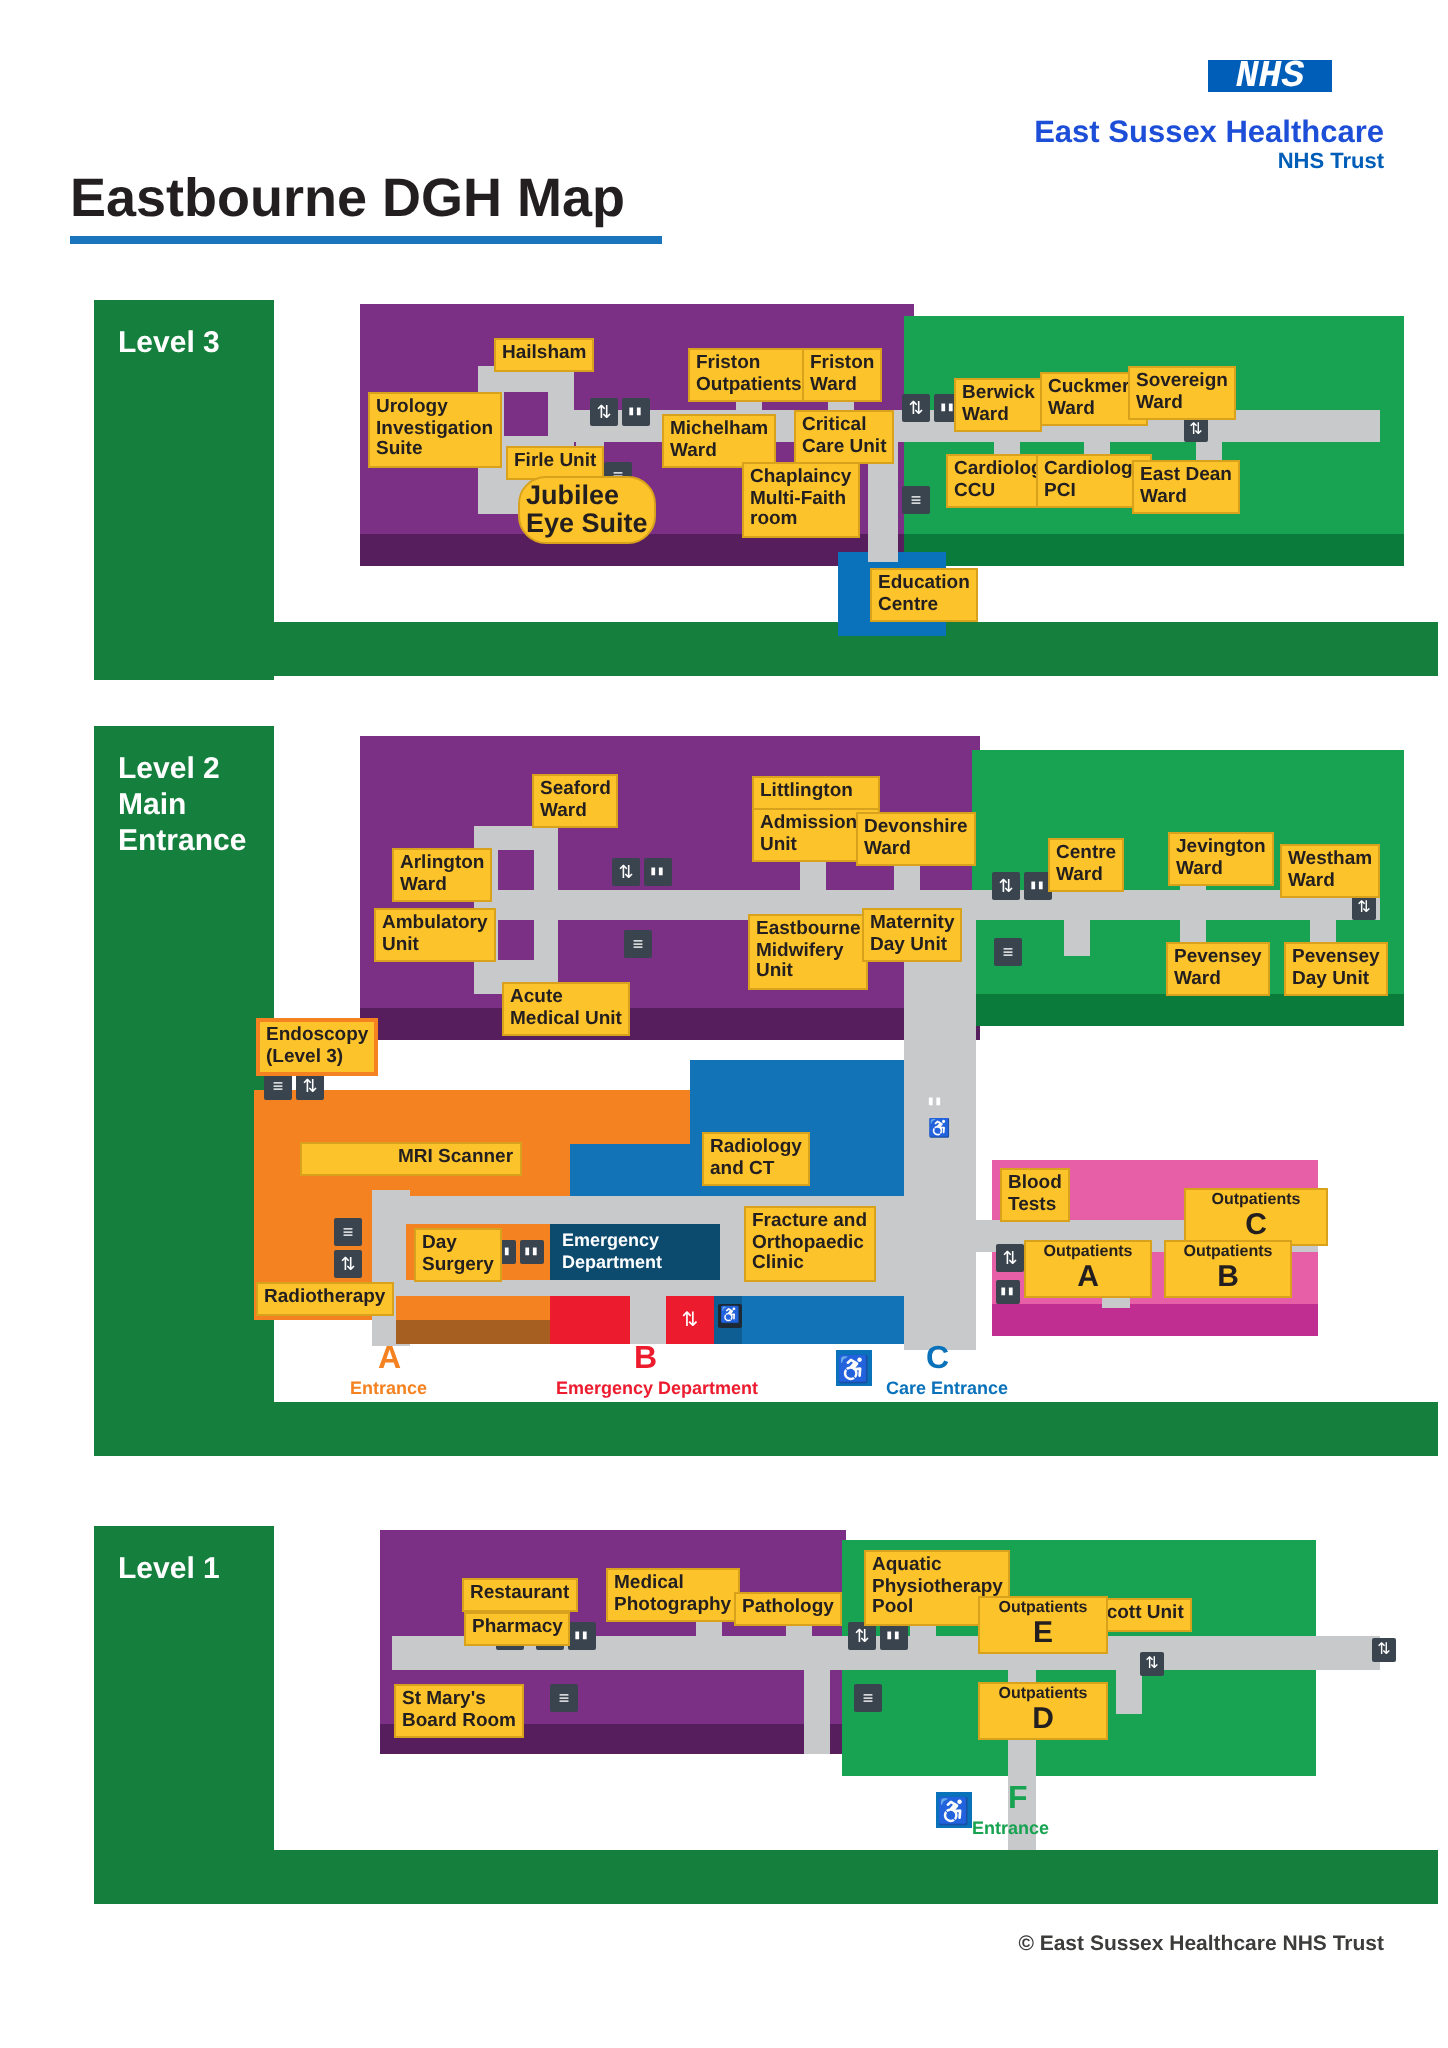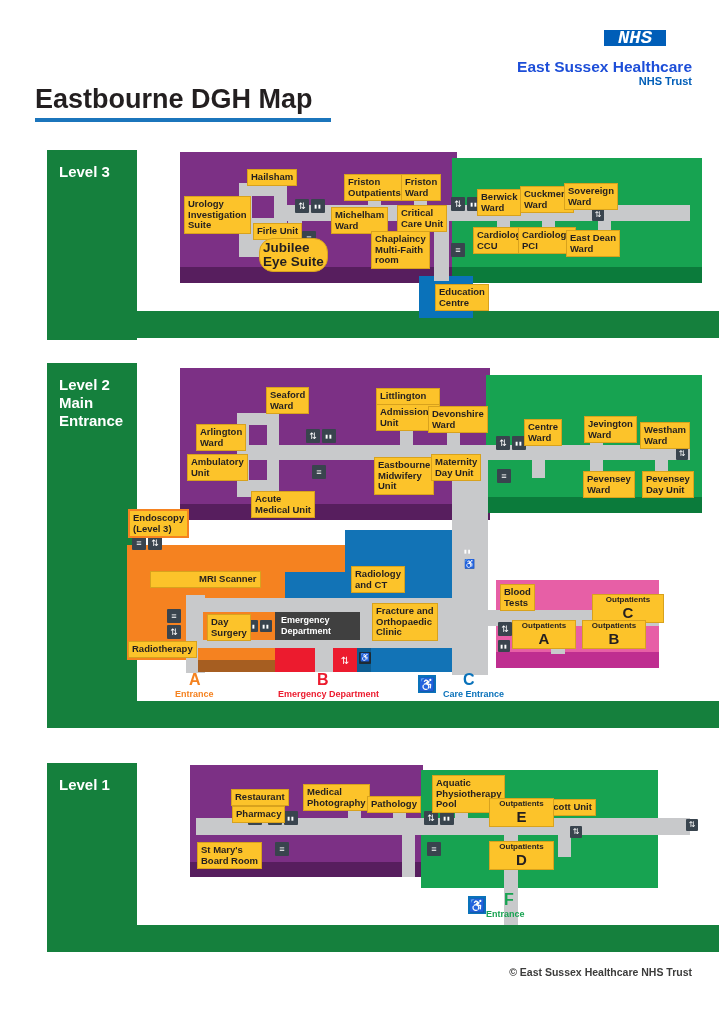--- a/index.html
+++ b/index.html
@@ -18,21 +18,21 @@
   .lvl > span{position:absolute;left:12px;top:13px;color:#fff;font-weight:bold;font-size:15px;line-height:1.2;white-space:pre-line;}
   
   .cor{position:absolute;background:#C8C9CB;}
   .rl{position:absolute;background:#FCC32A;border:1px solid #D8A21D;color:#231F20;
       font-weight:bold;font-size:9.5px;line-height:1.12;padding:2px 3px;white-space:pre-line;}
   .rl.big{font-size:13.5px;line-height:1.05;}
   .op{position:absolute;background:#FCC32A;border:1px solid #D8A21D;color:#231F20;text-align:center;
       font-weight:bold;padding:1px 4px;}
   .op .t{display:block;font-size:8px;line-height:1.1;}
   .op .l{display:block;font-size:15px;line-height:1.05;}
-  .emg{position:absolute;background:#404040;color:#fff;font-weight:bold;font-size:9px;line-height:1.2;
+  .emg{position:absolute;background:#0c4a6e;color:#fff;font-weight:bold;font-size:9px;line-height:1.2;
       padding:3px 6px;white-space:pre-line;}
   .i{position:absolute;width:14px;height:14px;background:#39444E;color:#fff;display:flex;align-items:center;
      justify-content:center;font-size:9px;line-height:1;border-radius:1px;}
   .i.sm{width:12px;height:12px;font-size:8px;}
   .i.ppl{font-size:5px;letter-spacing:1px;}
   .glyph{position:absolute;color:#fff;font-size:9px;line-height:1;}
   .glyph.ppl{font-size:5px;letter-spacing:1px;}
   .fk{width:6px;height:9px;border-left:2px solid #fff;border-right:2px solid #fff;}
   .wc{position:absolute;width:18px;height:18px;background:#0A72BA;color:#fff;display:flex;align-items:center;
       justify-content:center;font-size:13px;}

